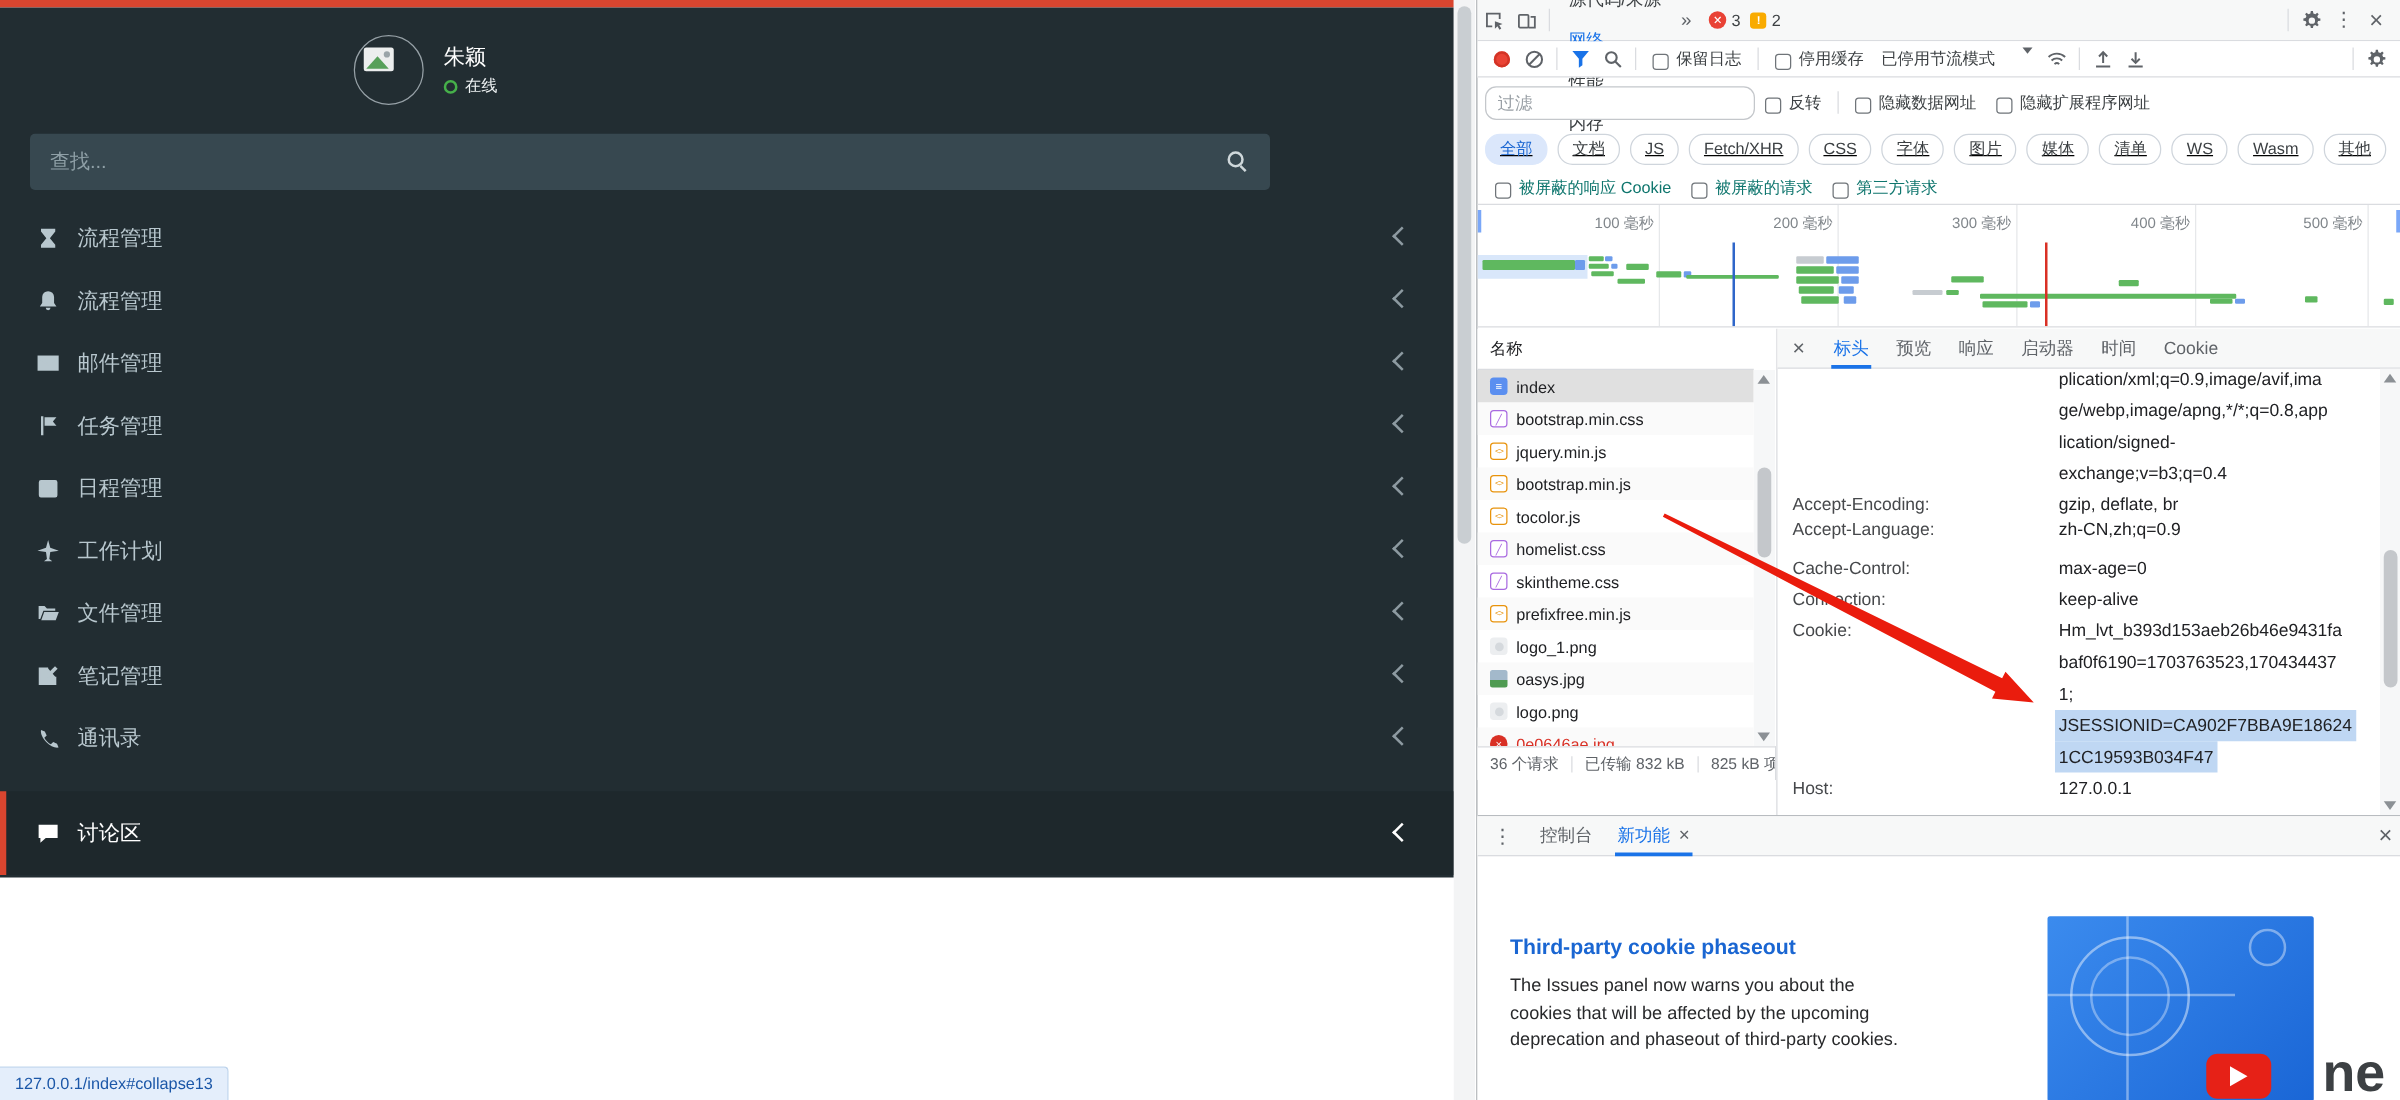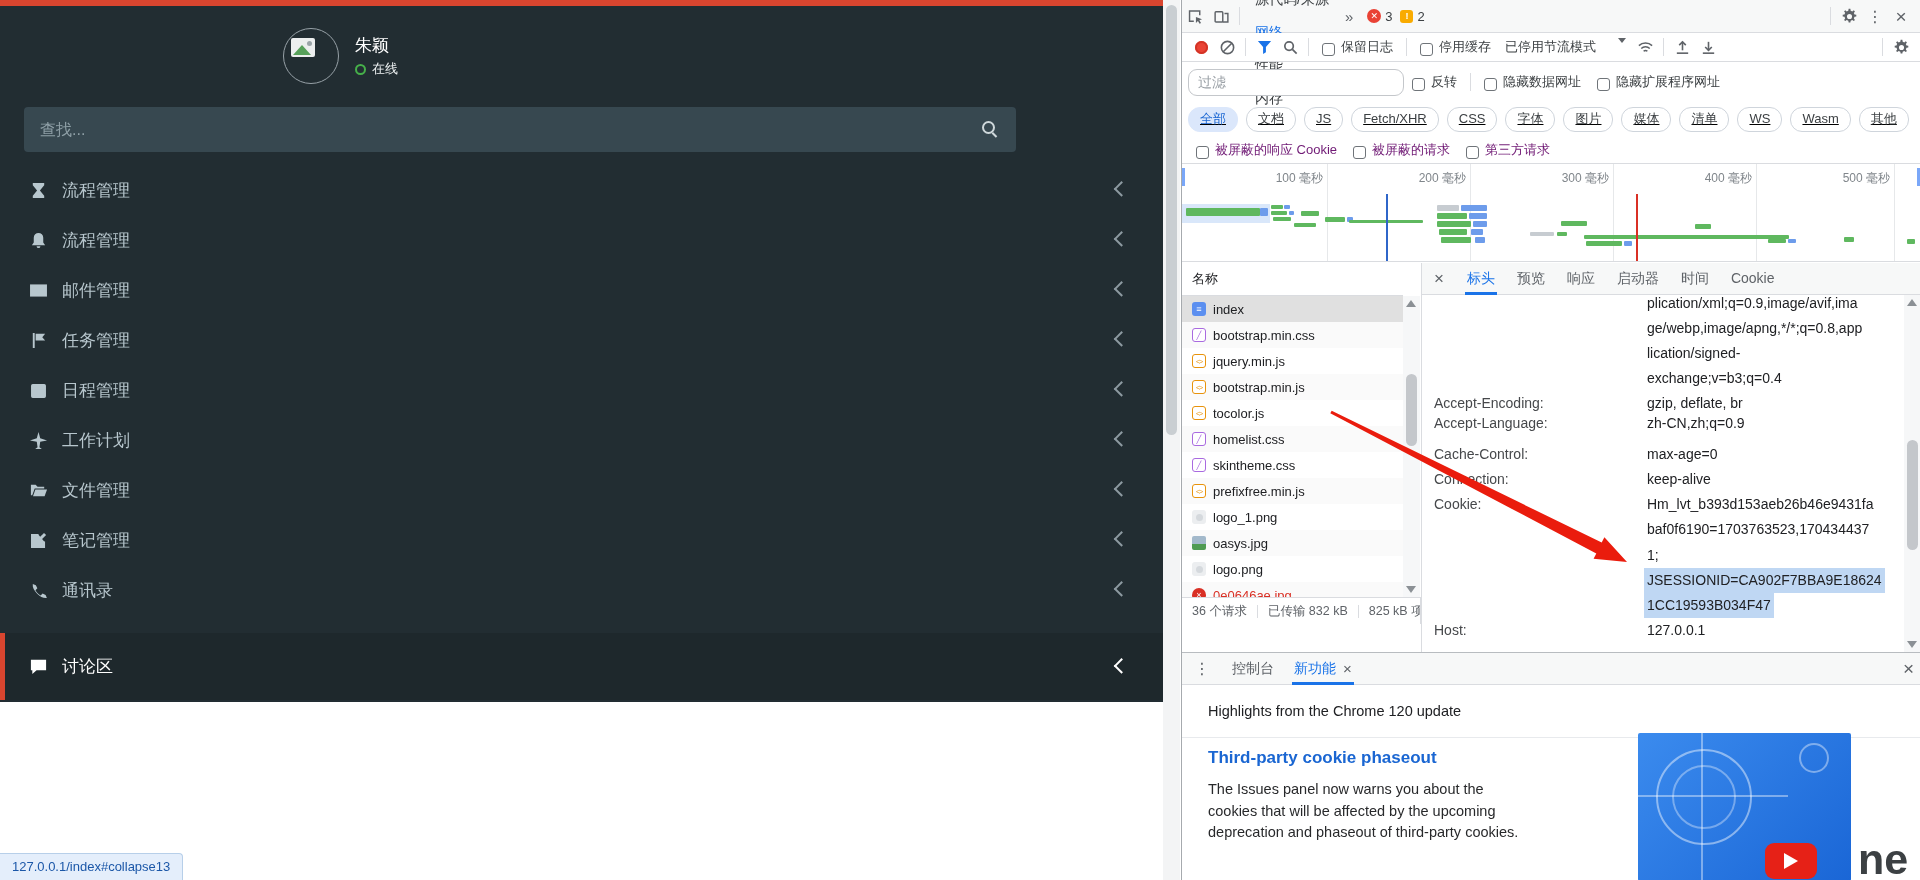--- a/index.html
+++ b/index.html
@@ -59,21 +59,21 @@
   .cbl{display:flex;align-items:flex-end;gap:6px;margin:0 8px;white-space:nowrap;cursor:pointer;}
   .sel-label{display:flex;gap:22px;margin:0 6px;white-space:nowrap;cursor:pointer;}
   .caret{width:0;height:0;border-left:4px solid transparent;border-right:4px solid transparent;border-top:5px solid #5f6368;}
 
   .dt-filter{position:absolute;left:0;top:62px;width:100%;height:40px;display:flex;align-items:center;padding-left:6px;box-sizing:border-box;font-size:13px;color:#3c4043;}
   .finput{width:196px;height:25px;border:1px solid #c4c7cb;border-radius:9px;font-size:14px;color:#202124;padding:0 9px;outline:none;font-family:inherit;}
   .finput::placeholder{color:#9aa0a6;}
   .dt-chips{position:absolute;left:0;top:102px;width:100%;height:34px;display:flex;align-items:center;gap:8px;padding-left:6px;box-sizing:border-box;text-decoration:underline;}
   .chip{height:23px;line-height:22px;padding:0 11px;border:1px solid #cfd5dc;border-radius:12px;font-size:13px;color:#3c4043;white-space:nowrap;cursor:pointer;}
   .chip.active{background:#dbe7fb;border-color:#dbe7fb;color:#1a66d2;}
-  .dt-blockrow{position:absolute;left:0;top:136px;width:100%;height:28px;display:flex;align-items:center;border-bottom:1px solid #dadce0;box-sizing:border-box;padding-left:6px;font-size:13px;color:#701a75;}
+  .dt-blockrow{position:absolute;left:0;top:136px;width:100%;height:28px;display:flex;align-items:center;border-bottom:1px solid #dadce0;box-sizing:border-box;padding-left:6px;font-size:13px;color:#0f766e;}
 
   .dt-overview{position:absolute;left:0;top:164px;width:100%;height:98px;border-bottom:1px solid #dadce0;box-sizing:border-box;overflow:hidden;}
   .gline{position:absolute;top:0;bottom:0;width:1px;background:#e6e8ea;}
   .glabel{position:absolute;top:6px;height:14px;font-size:12px;color:#80868b;text-align:right;width:70px;white-space:nowrap;}
   .handle{position:absolute;top:4px;width:3px;height:18px;background:#7aa7f8;}
   .selrect{position:absolute;background:#d9e7fa;}
   .wbar{position:absolute;border-radius:1px;}
   .wb-g{background:#5fb85f;} .wb-b{background:#6d9ceb;} .wb-gr{background:#c7ccd1;}
   .evline{position:absolute;top:30px;bottom:0;width:1.5px;}
   .ev-blue{background:#2f66c9;} .ev-red{background:#d93025;}
@@ -614,21 +614,20 @@
       <div class="drawer-tabs">
         <span class="kebab">⋮</span>
         <div id="drawerTabs" style="display:flex;align-items:center;">
             <div class="dwtab">控制台</div>
             <div class="dwtab active">新功能<div class="tclose">×</div></div>
           </div>
         <div class="right-group">
             <span class="xclose">×</span>
           </div>
       </div>
-      <div class="wn-head">Highlights from the Chrome 120 update</div>
       <div class="wn-title">Third-party cookie phaseout</div>
       <div class="wn-lines" id="wnLines">
           <div>The Issues panel now warns you about the</div>
           <div>cookies that will be affected by the upcoming</div>
           <div>deprecation and phaseout of third-party cookies.</div>
         </div>
       <div class="wn-thumb">
         <span class="c1"></span>
           <span class="c2"></span>
           <span class="l1"></span>

